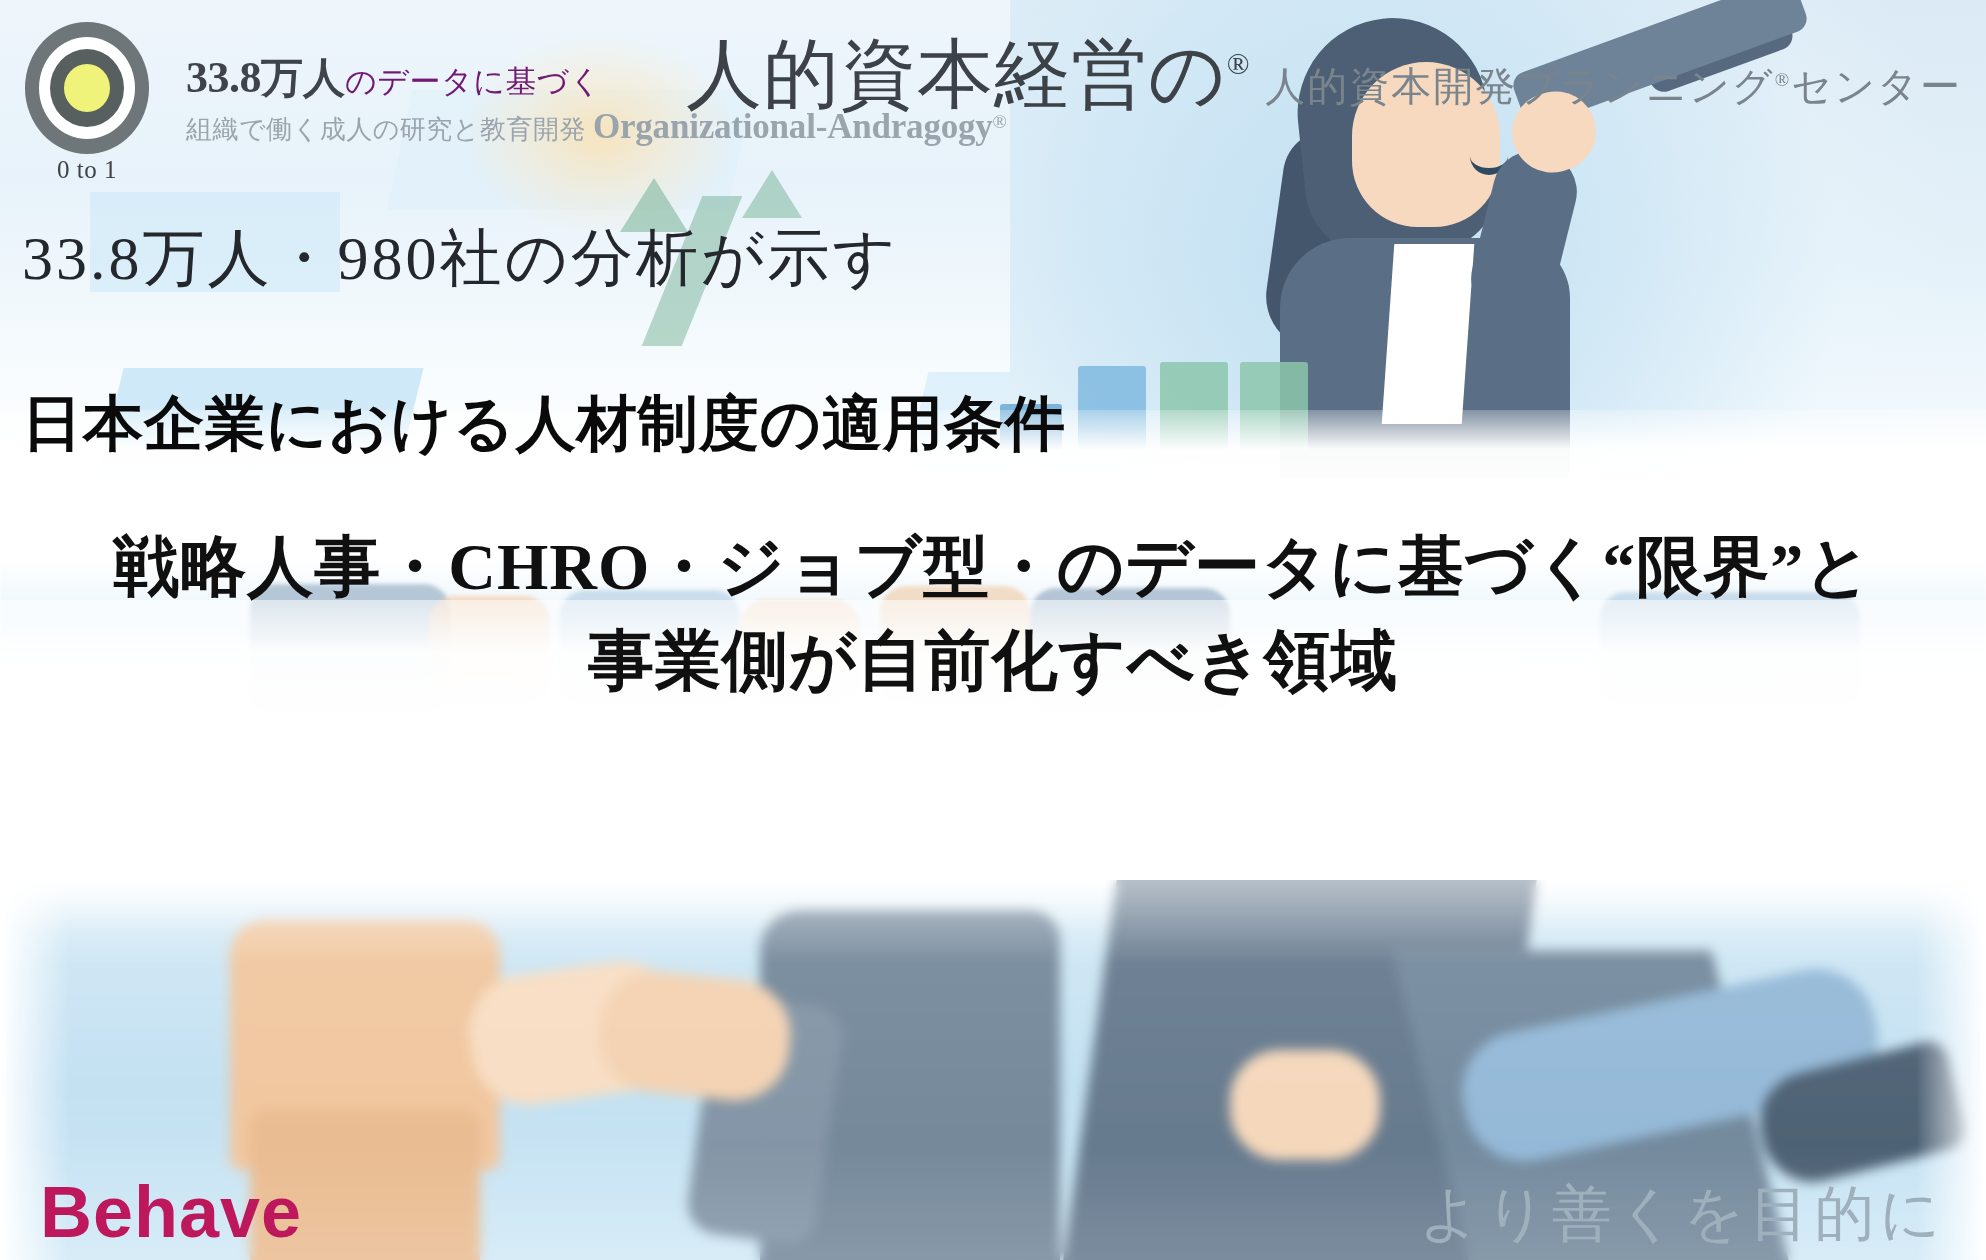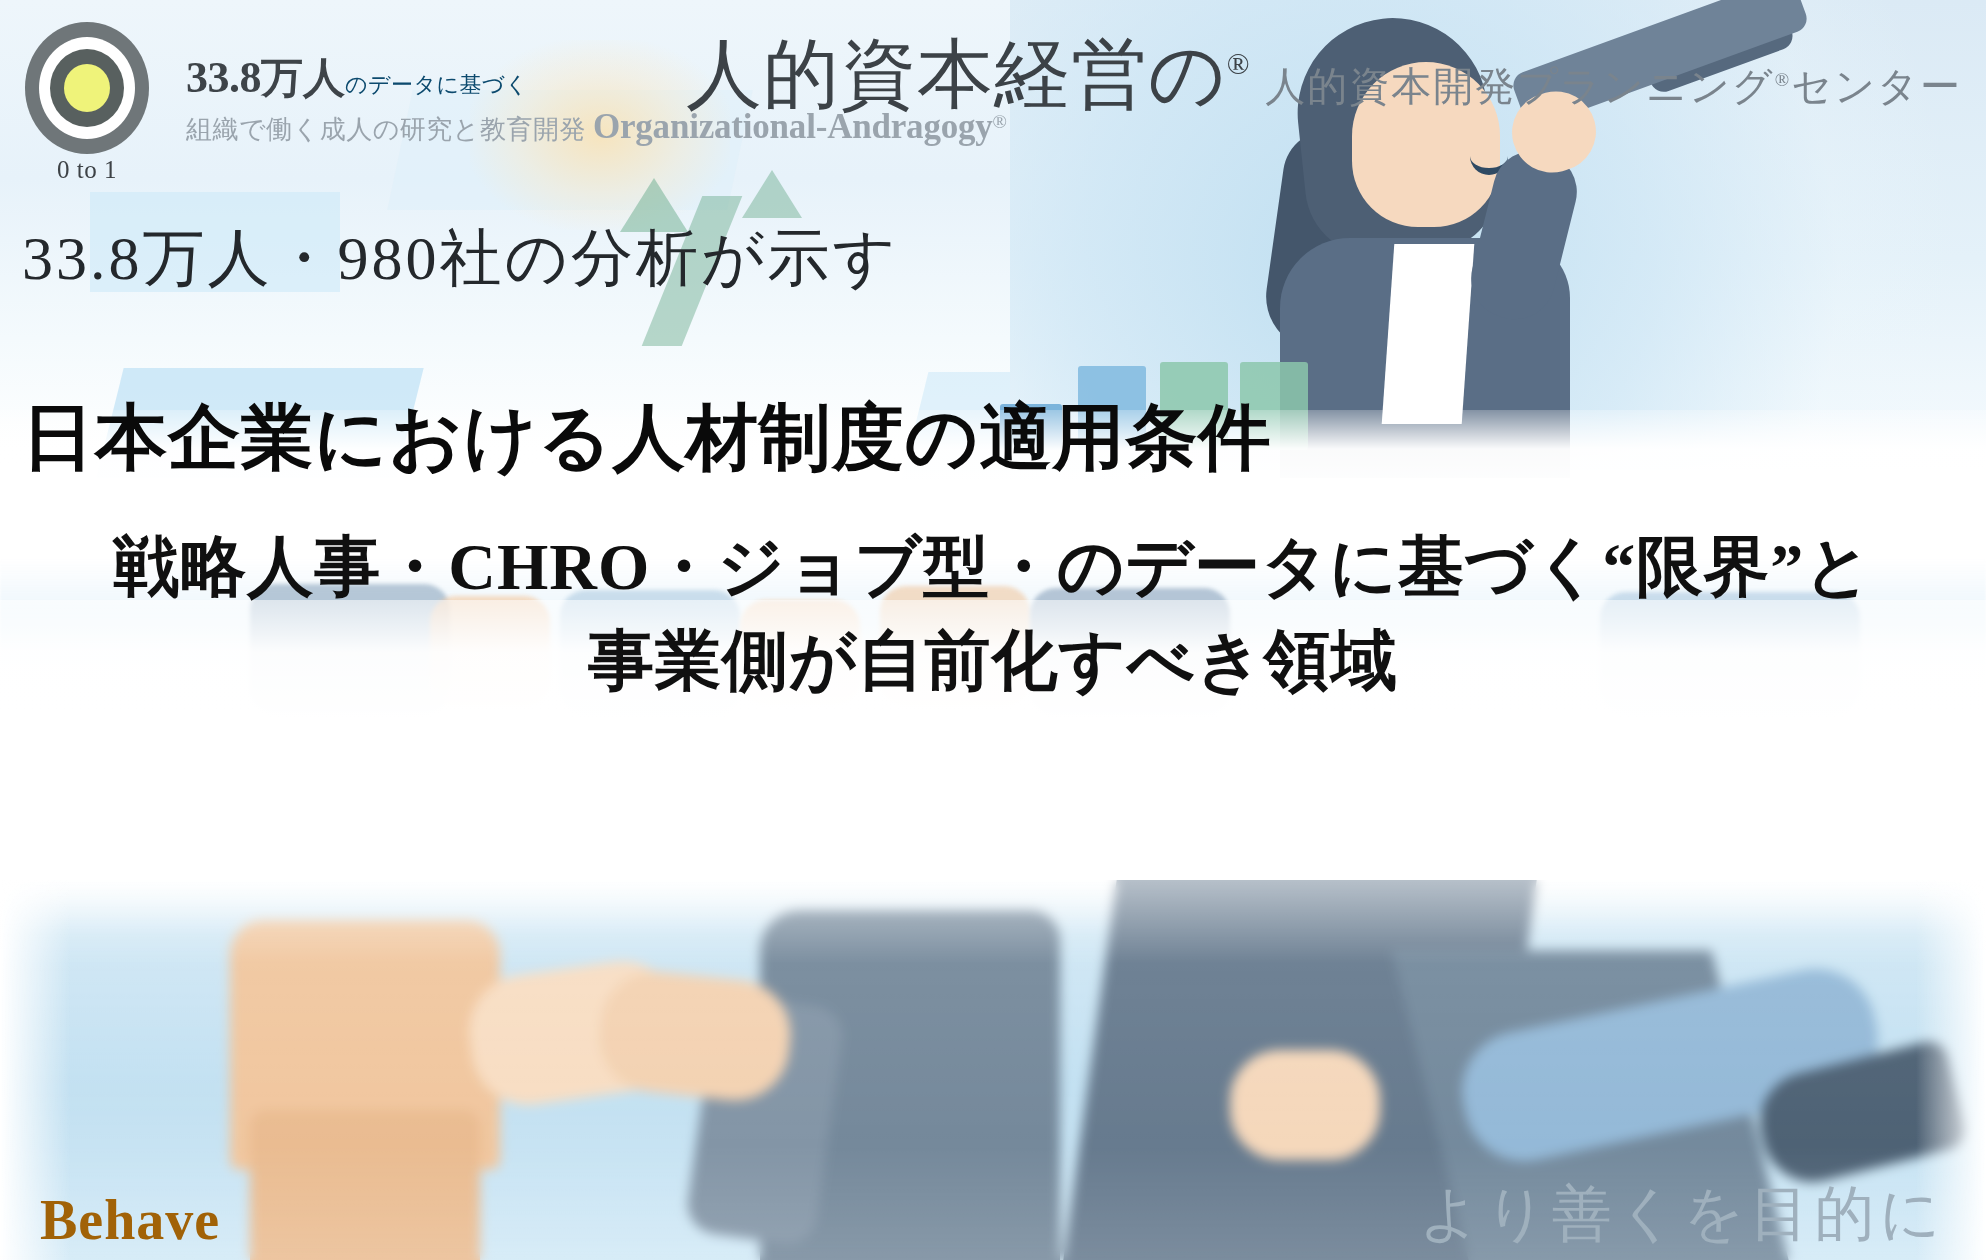--- a/index.html
+++ b/index.html
@@ -304,22 +304,22 @@
     font-size: 44px;
     letter-spacing: -.5px;
   }
   .brand-num-jp {
     font-family: "Liberation Serif", serif;
     font-weight: bold;
     font-size: 42px;
   }
   .brand-small {
     font-family: "Liberation Serif", serif;
-    font-size: 22px;
-    color: #0c4a6e;
+    font-size: 31px;
+    color: #701a75;
     letter-spacing: .5px;
   }
   .brand-line2 {
     white-space: nowrap;
     line-height: 1;
     margin-top: 9px;
     font-family: "Liberation Serif", serif;
     font-size: 26px;
     color: #9aa4ad;
     letter-spacing: .5px;
@@ -372,21 +372,21 @@
     letter-spacing: 3px;
     white-space: nowrap;
   }
 
   
   .headline {
     position: absolute; left: 22px; top: 352px;
     width: 1942px;
     font-family: Liberation Serif, serif;
     font-weight: bold;
-    font-size: 72px;
+    font-size: 60px;
     line-height: 1.08;
     color: #0a0a0a;
     letter-spacing: 1px;
     white-space: nowrap;
   }
 
   
   .subhead {
     position: absolute; left: 0; top: 520px;
     width: 1986px;
@@ -396,24 +396,24 @@
     font-size: 66px;
     line-height: 1.42;
     color: #101010;
     letter-spacing: 1px;
   }
   .subhead-line { display: block; white-space: nowrap; }
 
   
   .behave {
     position: absolute; left: 40px; bottom: 12px;
-    font-family: Liberation Serif, serif;
+    font-family: Liberation Sans, sans-serif;
     font-weight: bold;
-    font-size: 56px;
-    color: #a16207;
+    font-size: 72px;
+    color: #be185d;
     letter-spacing: 1px;
     line-height: 1;
   }
   .tagline {
     position: absolute; right: 40px; bottom: 16px;
     font-family: "Liberation Serif", serif;
     font-size: 60px;
     color: #9fb0bd;
     letter-spacing: 5px;
     line-height: 1;

